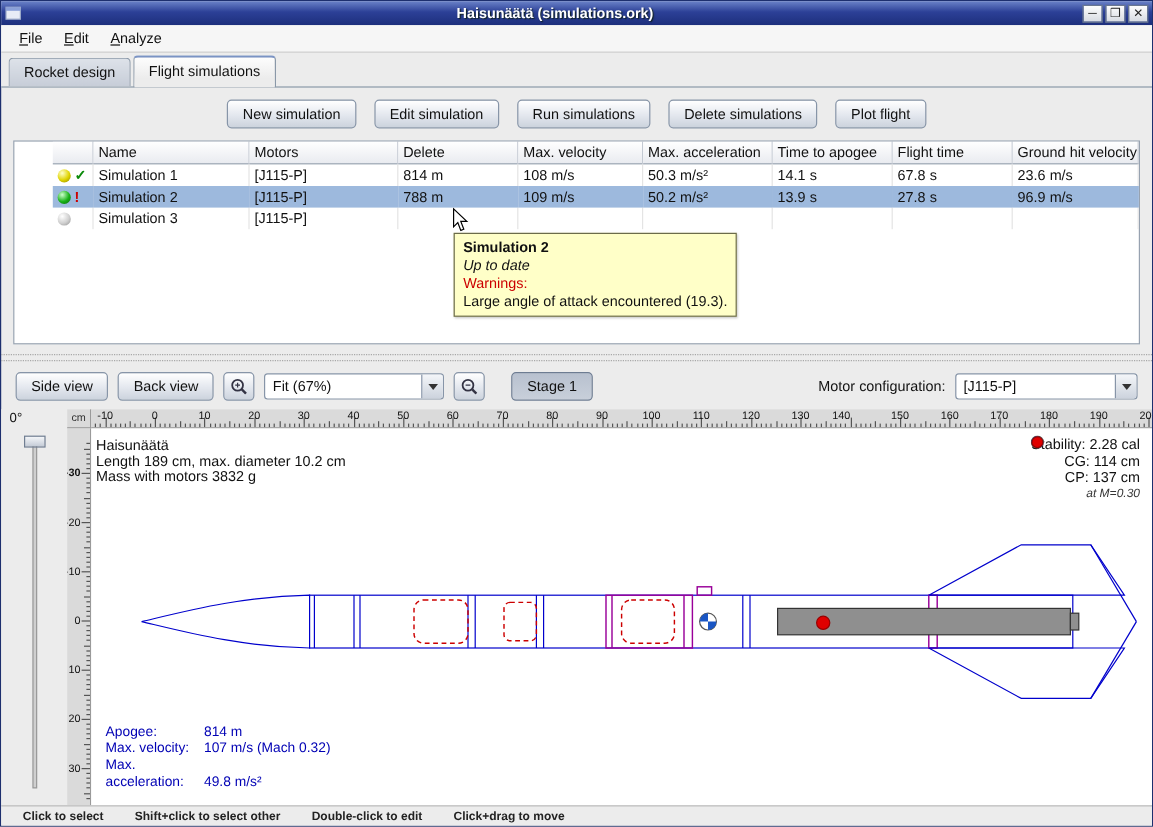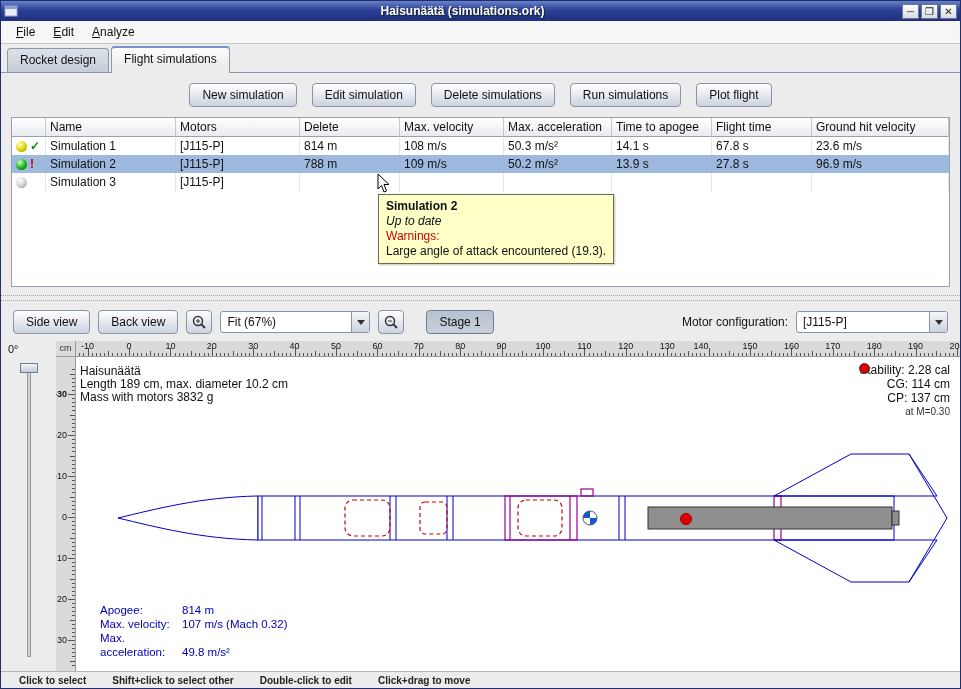--- a/index.html
+++ b/index.html
@@ -35,21 +35,21 @@
 
   
   .sim-toolbar { height:44px; display:flex; justify-content:center; align-items:center; gap:15px; flex:0 0 auto; }
   .btn { font-size:12px; padding:4px 12px; border:1px solid #8795a8; border-radius:4px;
          background:linear-gradient(#ffffff,#e3e7ee 55%,#ccd3dd); color:#111; cursor:default; white-space:nowrap; }
   .btn.pressed { background:linear-gradient(#b8c1cf,#c8cfda); border-color:#6d7c92; }
 
   
   .table-wrap { margin:0 10px 6px 10px; height:170px; border:1px solid #97a2b0; background:#fff;
                 overflow:hidden; flex:0 0 auto; position:relative; }
-  table { width:100%; border-collapse:separate; border-spacing:0; table-layout:fixed; font-size:12px; }
+  table { width:100%; border-collapse:separate; border-spacing:0; table-layout:fixed; font-size:12px;padding-left:32px; }
   th { background:linear-gradient(#ffffff,#e9ebf0); border-right:1px solid #c3c9d2; border-bottom:1px solid #97a2b0;
        font-weight:normal; text-align:left; padding:2px 4px; height:19px; overflow:hidden; white-space:nowrap; }
   td { padding:1px 4px; height:18px; border-right:1px solid #e4e4e4; overflow:hidden; white-space:nowrap; }
   tr.selected td { background:#9db9dd; border-right-color:#9db9dd; }
   .status-cell { text-align:left; padding-left:4px; }
   .sphere { display:inline-block; width:11px; height:11px; border-radius:50%; vertical-align:-2px; margin-right:3px; }
   .sphere.yellow { background:radial-gradient(circle at 35% 30%, #ffffcc 0%, #e0d400 55%, #8a8200 100%); }
   .sphere.green  { background:radial-gradient(circle at 35% 30%, #ccffcc 0%, #17b117 55%, #0a660a 100%); }
   .sphere.gray   { background:radial-gradient(circle at 35% 30%, #ffffff 0%, #cfcfcf 55%, #8c8c8c 100%); }
   .glyph-ok { color:#0a8a0a; font-weight:bold; font-size:12px; }
@@ -98,23 +98,23 @@
   .tk.t1 { height:3px; } .tk.t5 { height:5px; } .tk.t10 { height:8px; }
   .rl  { position:absolute; top:0; transform:translateX(-50%); font-size:9px; color:#111; font-style:normal; font-weight:normal; }
   .tkh { position:absolute; right:0; height:1px; background:#555; }
   .tkh.t1 { width:3px; } .tkh.t5 { width:5px; } .tkh.t10 { width:7px; }
   .rlh { position:absolute; right:8px; transform:translateY(-50%); font-size:9px; color:#111; font-weight:normal; }
   .canvas { position:absolute; left:75px; top:16px; right:0; bottom:0; background:#fff; }
   .canvas svg { position:absolute; left:0; top:0; }
 
   .fig-info { position:absolute; left:4px; top:8px; font-size:12px; line-height:13px; }
   .stability { position:absolute; right:10px; top:6px; text-align:right; font-size:12px; line-height:14px; }
-  .stability .small { font-size:10px; color:#333; }
+  .stability .small { font-size:10px; color:#333;font-style:italic; }
   .leg-icon { display:inline-block; vertical-align:-2px; margin-right:3px; }
-  .flight-info { position:absolute; left:24px; bottom:12px; color:#0000b4; font-size:11.5px; line-height:14px; }
+  .flight-info { position:absolute; left:12px; bottom:12px; color:#0000b4; font-size:11.5px; line-height:14px; }
   .flight-info .fl-label { display:inline-block; width:82px; }
 
   
   .hintbar { height:17px; border-top:1px solid #b4b4b4; background:#ececec; display:flex; align-items:center;
              gap:26px; padding-left:18px; font-size:10px; font-weight:bold; color:#222; flex:0 0 auto; }
 
   .cursor { position:absolute; left:376px; top:172px; z-index:60; pointer-events:none; }
 </style>
 </head>
 <body>
@@ -143,22 +143,22 @@
   </div>
 
   <div class="tabbar">
     <span class="tab">Rocket design</span>
     <span class="tab active">Flight simulations</span>
   </div>
 
   <div class="sim-toolbar">
     <button class="btn">New simulation</button>
     <button class="btn">Edit simulation</button>
+    <button class="btn">Run simulations</button>
     <button class="btn">Delete simulations</button>
-    <button class="btn">Run simulations</button>
     <button class="btn">Plot flight</button>
   </div>
 
   <div class="table-wrap">
     <table>
       <colgroup>
         <col style="width:34px">
           <col style="width:130px">
           <col style="width:124px">
           <col style="width:100px">

